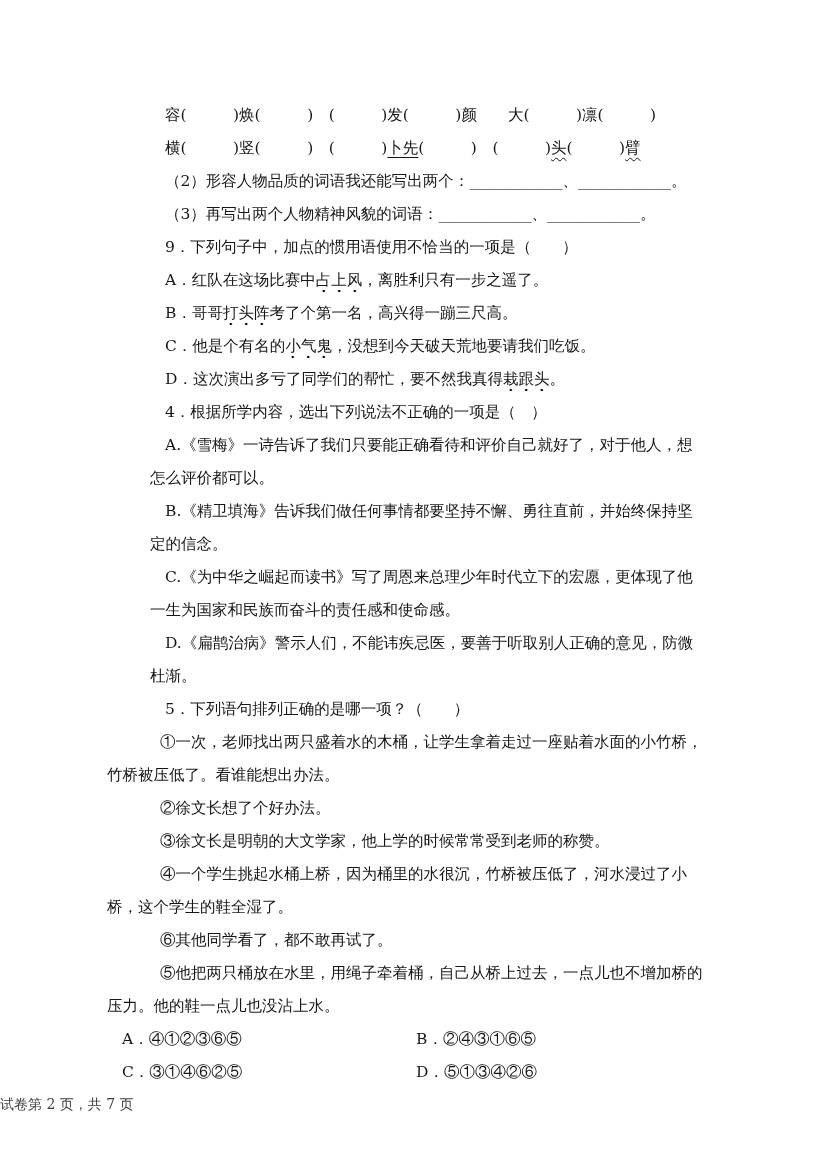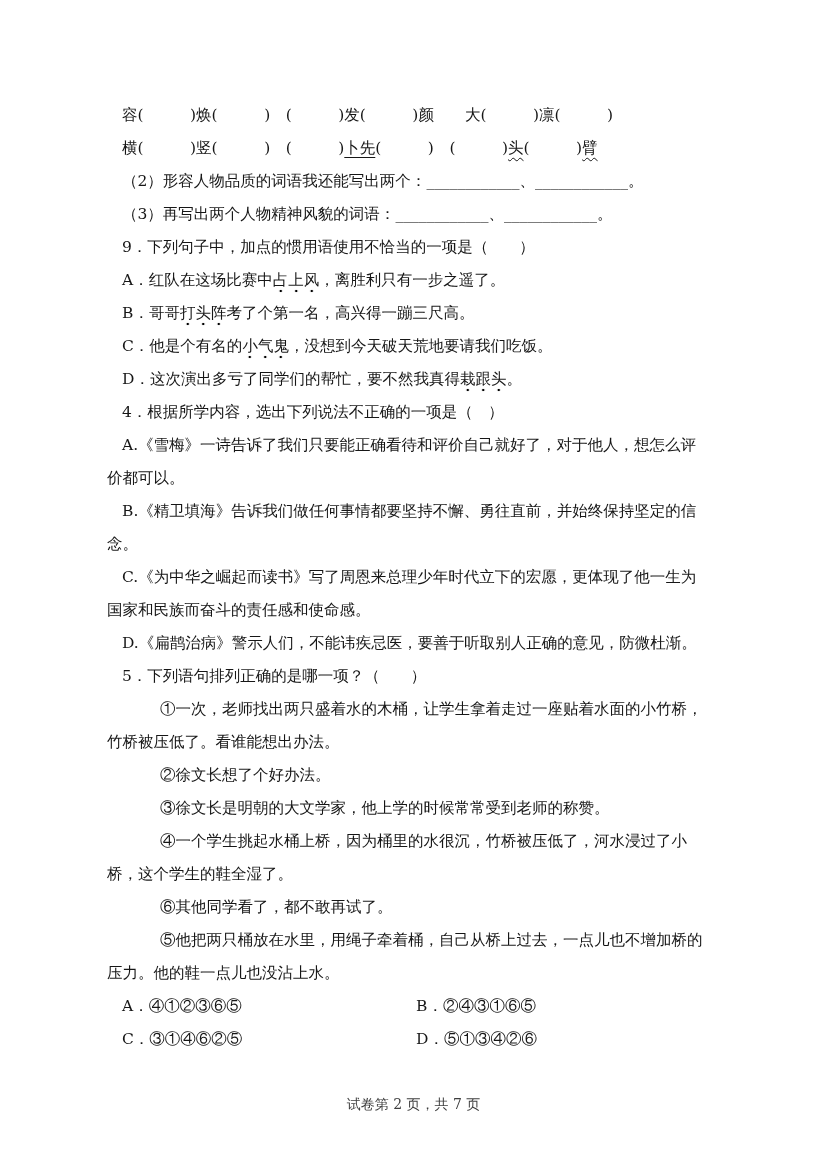--- a/index.html
+++ b/index.html
@@ -22,21 +22,21 @@
     top: 99px;
     width: 601px;
     font-size: 15.5px;
   }
   .line {
     margin: 0;
     line-height: 33px;
     white-space: pre-wrap;
     word-break: break-all;
   }
-  .item { text-indent: 15px; }
+  .item { text-indent: 15px; margin-left: 43px; }
   .deep { text-indent: 53px; }
 
   
   .s-u {
     text-decoration: underline;
     text-decoration-thickness: 1px;
     text-underline-offset: 4px;
   }
   
   .s-w {
@@ -56,21 +56,20 @@
     display: grid;
     grid-template-columns: 294px auto;
     padding-left: 15px;
   }
   .opt-grid .line { text-indent: 0; }
   .footer {
     position: absolute;
     left: 0;
     right: 0;
     top: 1094px;
-    text-align: center;
     font-size: 14px;
     color: #3d3d3d;
     line-height: 20px;
   }
 </style>
 </head>
 <body>
 
 <div class="page">
   <main class="content">

